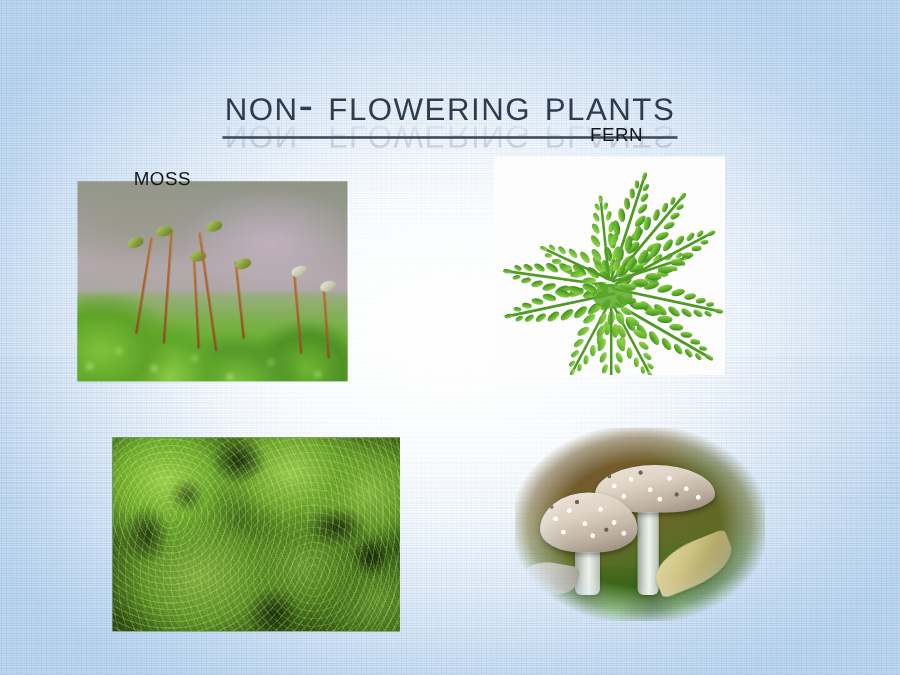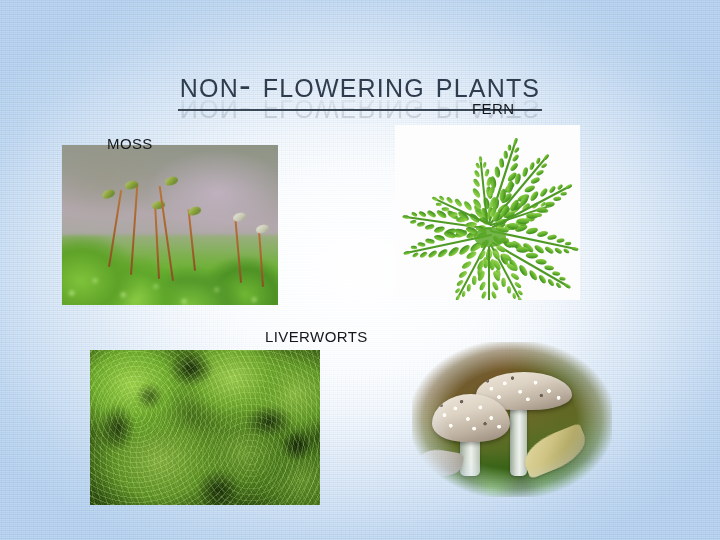--- a/index.html
+++ b/index.html
@@ -274,21 +274,20 @@
   <div class="title-reflection">
     <div class="title">Non- Flowering Plants</div>
   </div>
 
   <div class="title-wrap">
     <h1 class="title">Non- Flowering Plants</h1>
   </div>
 
   <div class="caption caption-moss">MOSS</div>
   <div class="caption caption-fern">FERN</div>
-  <div class="caption caption-liverworts">LIVERWORTS</div>
 
   <div class="photo photo-moss">
     <div class="moss-ground"></div>
 
     <div class="seta" style="left:46px;  bottom:38px; height:78px; transform: rotate(9deg);"></div>
     <div class="capsule" style="left:40px; top:45px;  transform: rotate(-22deg);"></div>
 
     <div class="seta" style="left:68px;  bottom:30px; height:92px; transform: rotate(4deg);"></div>
     <div class="capsule" style="left:63px; top:36px;  transform: rotate(-14deg);"></div>
 

